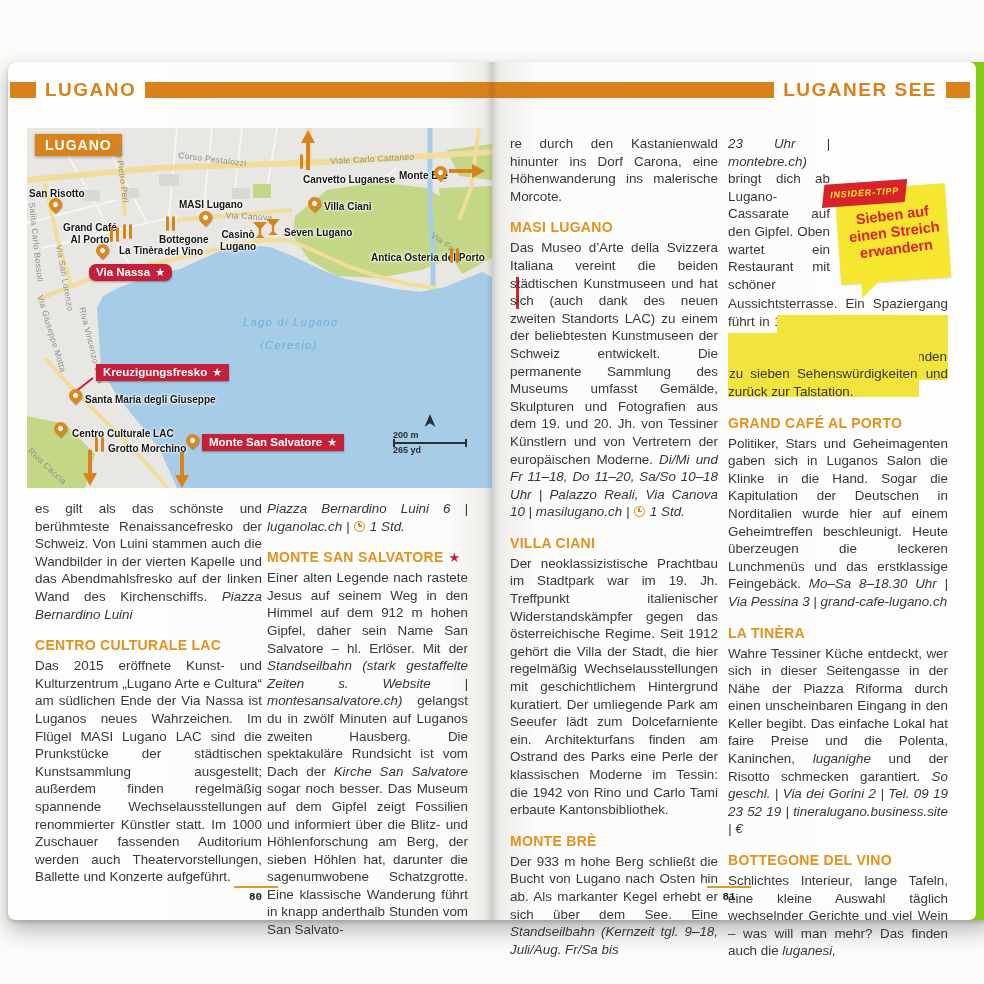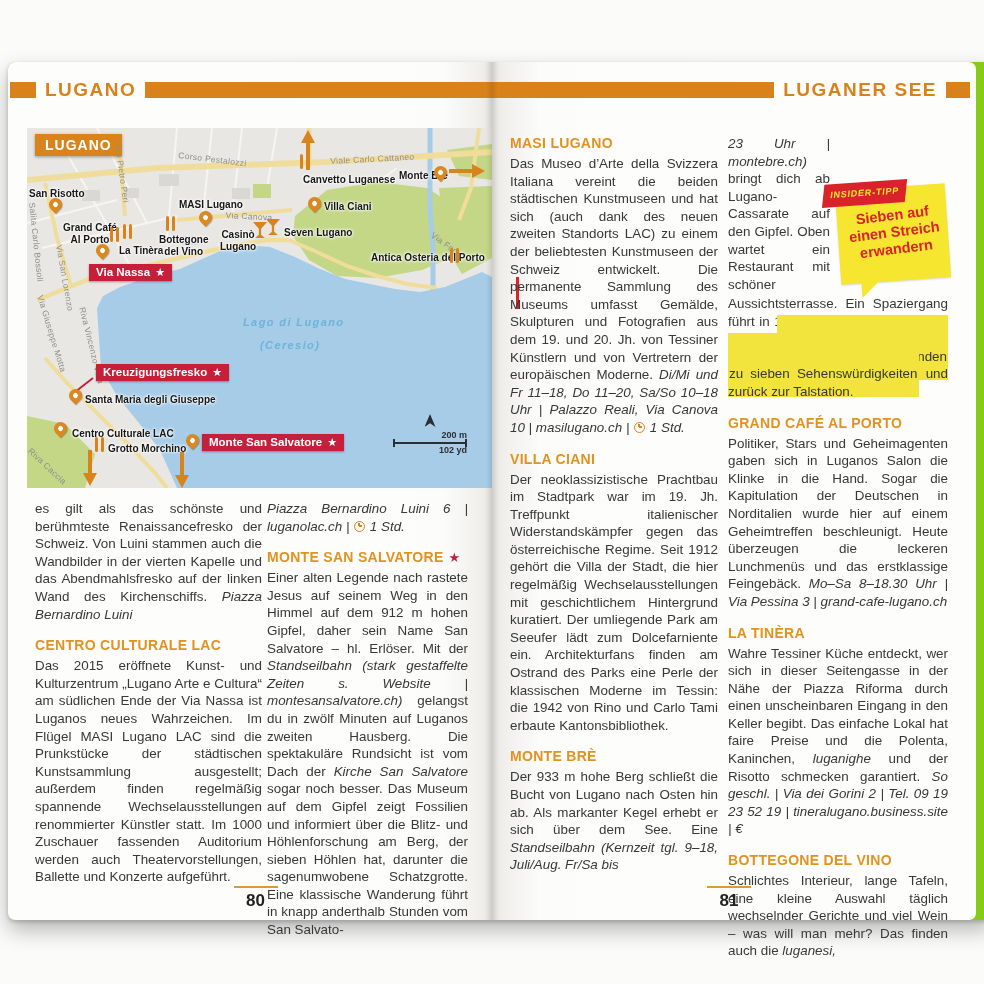--- a/index.html
+++ b/index.html
@@ -17,33 +17,33 @@
   .hdr .bar{height:16px;background:#d9821c;}
   .hdr .t{color:#d9821c;font-size:19px;font-weight:800;letter-spacing:1.5px;margin:0 9px;white-space:nowrap;}
   .hdr-l{left:2px;right:0;}
   .hdr-r{left:0;right:6px;}
   .b-sm{width:26px;}
   .b-fl{flex:1;}
 
   
   .foot{position:absolute;top:824px;text-align:center;}
   .foot .fline{width:44px;border-top:2.5px solid #da9b33;margin:0 auto 3px;}
-  .foot .fnum{font-size:17px;font-weight:700;color:#222;}
+  .foot .fnum{font-size:11px;font-weight:700;color:#222;font-family:Liberation Mono, monospace;}
 
   
   .map{position:absolute;left:19px;top:66px;width:465px;height:360px;overflow:hidden;background:#e8e7e4;}
   .map svg{position:absolute;left:0;top:0;}
   .mk{position:absolute;}
   .mk-titlebox{background:#d9831c;color:#fff;font-weight:800;font-size:14px;letter-spacing:1px;
                padding:3px 10px;box-shadow:0 1px 3px rgba(0,0,0,.35);}
   .mk-street{color:#8f8f8c;font-size:8.5px;white-space:nowrap;transform-origin:0 0;letter-spacing:.3px;}
   .mk-label,.mk-label2{font-weight:700;font-size:10px;color:#161616;white-space:nowrap;
       text-shadow:0 0 2px #fff,0 0 3px #fff,0 0 4px rgba(255,255,255,.9);}
   .mk-label2{white-space:pre-line;text-align:center;line-height:1.15;}
-  .mk-bluelabel{color:#6db3da;font-style:italic;font-weight:700;font-size:11px;letter-spacing:1.4px;white-space:nowrap;}
+  .mk-bluelabel{color:#6db3da;font-style:italic;font-weight:400;font-size:11px;letter-spacing:1.4px;white-space:nowrap;}
   .mk-redbox{background:#c5203a;color:#fff;font-weight:700;font-size:11.5px;white-space:nowrap;
              padding:2px 7px;box-shadow:0 1px 2px rgba(0,0,0,.35);}
   .mk-redbox .star{margin-left:5px;font-size:11px;color:#fff;}
   .pinshape{position:absolute;width:13px;height:13px;background:#dd871f;border-radius:50% 50% 50% 0;
             transform:rotate(-45deg);box-shadow:0 1px 1px rgba(0,0,0,.3);}
   .pinshape::after{content:"";position:absolute;left:4px;top:4px;width:5px;height:5px;background:#fff;border-radius:50%;}
   .mk-food{width:11px;height:16px;}
   .mk-food::before,.mk-food::after{content:"";position:absolute;top:0;width:3px;height:15px;background:#d9831c;border-radius:1.5px;}
   .mk-food::before{left:1px;}.mk-food::after{right:1px;}
   .mk-drink{width:28px;height:18px;}
@@ -52,21 +52,21 @@
   .mk-drink::before{left:0;top:2px;}.mk-drink::after{left:13px;top:-1px;}
   .mk-arrow-up{width:14px;height:42px;}
   .mk-arrow-up::before{content:"";position:absolute;left:0;top:0;border-left:7px solid transparent;border-right:7px solid transparent;border-bottom:13px solid #d9831c;}
   .mk-arrow-up::after{content:"";position:absolute;left:5px;top:12px;width:4px;height:28px;background:#d9831c;}
   .mk-arrow-right{width:36px;height:14px;}
   .mk-arrow-right::before{content:"";position:absolute;right:0;top:0;border-top:7px solid transparent;border-bottom:7px solid transparent;border-left:13px solid #d9831c;}
   .mk-arrow-right::after{content:"";position:absolute;left:0;top:5px;width:25px;height:4px;background:#d9831c;}
   .mk-arrow-down{width:14px;height:36px;}
   .mk-arrow-down::before{content:"";position:absolute;left:0;bottom:0;border-left:7px solid transparent;border-right:7px solid transparent;border-top:13px solid #d9831c;}
   .mk-arrow-down::after{content:"";position:absolute;left:5px;top:0;width:4px;height:25px;background:#d9831c;}
-  .map-scale{position:absolute;left:366px;top:286px;width:74px;text-align:right;color:#2b2f33;}
+  .map-scale{position:absolute;left:366px;top:286px;width:74px;text-align:left;color:#2b2f33;}
   .map-scale .north{width:11px;height:13px;margin:0 auto 3px;background:#2b2f33;
       clip-path:polygon(50% 0,100% 100%,50% 72%,0 100%);}
   .map-scale .sm,.map-scale .sy{font-size:9px;font-weight:700;line-height:11px;}
   .map-scale .sline{position:relative;border-top:2px solid #2b2f33;margin:1px 2px;}
   .map-scale .sline::before,.map-scale .sline::after{content:"";position:absolute;top:-5px;width:2px;height:8px;background:#2b2f33;}
   .map-scale .sline::before{left:-2px;}.map-scale .sline::after{right:-2px;}
 
   
   .cols{position:absolute;display:flex;}
   .cols-l{left:27px;right:24px;top:438px;gap:5px;}
@@ -195,21 +195,21 @@
             <div class="mk mk-arrow-up" style="left: 274px; top: 2px;"></div>
             <div class="mk mk-food" style="left: 272px; top: 26px;"></div>
             <div class="mk mk-label" style="left: 276px; top: 46px;">Canvetto Luganese</div>
             <div class="mk mk-label" style="left: 372px; top: 42px;">Monte Brè</div>
             <div class="mk mk-pin" style="left: 407px; top: 38px;">
               <span class="pinshape"></span>
             </div>
             <div class="mk mk-arrow-right" style="left: 422px; top: 36px;"></div>
             <div class="mk mk-label" style="left: 344px; top: 124px;">Antica Osteria del Porto</div>
             <div class="mk mk-food" style="left: 422px; top: 120px;"></div>
-            <div class="mk mk-redbox" style="left: 62px; top: 136px;"><span>Via Nassa</span><span class="star">★</span></div>
+            <div class="mk mk-redbox" style="left: 62px; top: 136px; border-radius: 7px;"><span>Via Nassa</span><span class="star">★</span></div>
             <div class="mk mk-bluelabel" style="left: 216px; top: 188px;">Lago di Lugano</div>
             <div class="mk mk-bluelabel" style="left: 233px; top: 211px;">(Ceresio)</div>
             <div class="mk mk-redbox" style="left: 69px; top: 236px;"><span>Kreuzigungsfresko</span><span class="star">★</span></div>
             <div class="mk mk-pin" style="left: 42px; top: 261px;">
               <span class="pinshape"></span>
             </div>
             <div class="mk mk-label" style="left: 58px; top: 266px;">Santa Maria degli Giuseppe</div>
             <div class="mk mk-pin" style="left: 27px; top: 294px;">
               <span class="pinshape"></span>
             </div>
@@ -220,21 +220,21 @@
             <div class="mk mk-pin" style="left: 159px; top: 306px;">
               <span class="pinshape"></span>
             </div>
             <div class="mk mk-redbox" style="left: 175px; top: 306px;"><span>Monte San Salvatore</span><span class="star">★</span></div>
             <div class="mk mk-arrow-down" style="left: 148px; top: 324px;"></div>
           </div>
         <div class="map-scale">
           <div class="north"></div>
           <div class="sm">200 m</div>
           <div class="sline"></div>
-          <div class="sy">102 yd</div>
+          <div class="sy">265 yd</div>
         </div>
       </div>
 
       <div class="cols cols-l">
         <div class="c1l">
           <p class="para"><span>es gilt als das schönste und berühmteste Renaissancefresko der Schweiz. Von Luini stammen auch die Wandbilder in der vierten Kapelle und das Abendmahlsfresko auf der linken Wand des Kirchenschiffs. </span><span class="it">Piazza Bernardino Luini</span></p>
           <h3 class="sub"><span>CENTRO CULTURALE LAC</span></h3>
           <p class="para"><span>Das 2015 eröffnete Kunst- und Kulturzentrum „Lugano Arte e Cultura“ am südlichen Ende der Via Nassa ist Luganos neues Wahrzeichen. Im Flügel MASI Lugano LAC sind die Prunkstücke der städtischen Kunstsammlung ausgestellt; außerdem finden regelmäßig spannende Wechselausstellungen renommierter Künstler statt. Im 1000 Zuschauer fassenden Auditorium werden auch Theatervorstellungen, Ballette und Konzerte aufgeführt.</span></p>
         </div>
         <div class="c2">
@@ -253,20 +253,21 @@
     <div class="page page-r">
       <div class="hdr hdr-r">
         <div class="bar b-fl"></div>
         <div class="t">LUGANER SEE</div>
         <div class="bar b-sm" style="width:24px;"></div>
       </div>
       <div class="page-tab"></div>
 
       <div class="cols cols-r">
         <div class="c1r">
+          <p class="para"><span>re durch den Kastanienwald hinunter ins Dorf Carona, eine Höhenwanderung ins malerische Morcote.</span></p>
           <h3 class="sub"><span>MASI LUGANO</span></h3>
           <p class="para"><span>Das Museo d’Arte della Svizzera Italiana vereint die beiden städtischen Kunstmuseen und hat sich (auch dank des neuen zweiten Standorts LAC) zu einem der beliebtesten Kunstmuseen der Schweiz entwickelt. Die permanente Sammlung des Museums umfasst Gemälde, Skulpturen und Fotografien aus dem 19. und 20. Jh. von Tessiner Künstlern und von Vertretern der europäischen Moderne. </span><span class="it">Di/Mi und Fr 11–18, Do 11–20, Sa/So 10–18 Uhr | Palazzo Reali, Via Canova 10 | masilugano.ch | </span><span class="clock-icon"></span><span class="it"> 1 Std.</span></p>
           <h3 class="sub"><span>VILLA CIANI</span></h3>
           <p class="para"><span>Der neoklassizistische Prachtbau im Stadtpark war im 19. Jh. Treffpunkt italienischer Widerstandskämpfer gegen das österreichische Regime. Seit 1912 gehört die Villa der Stadt, die hier regelmäßig Wechselausstellungen mit geschichtlichem Hintergrund kuratiert. Der umliegende Park am Seeufer lädt zum Dolcefarniente ein. Architekturfans finden am Ostrand des Parks eine Perle der klassischen Moderne im Tessin: die 1942 von Rino und Carlo Tami erbaute Kantonsbibliothek.</span></p>
           <h3 class="sub"><span>MONTE BRÈ</span></h3>
           <p class="para"><span>Der 933 m hohe Berg schließt die Bucht von Lugano nach Osten hin ab. Als markanter Kegel erhebt er sich über dem See. Eine </span><span class="it">Standseilbahn (Kernzeit tgl. 9–18, Juli/Aug. Fr/Sa bis</span></p>
         </div>
         <div class="c2">
           <div class="para">
             <div class="tip-bubble">

